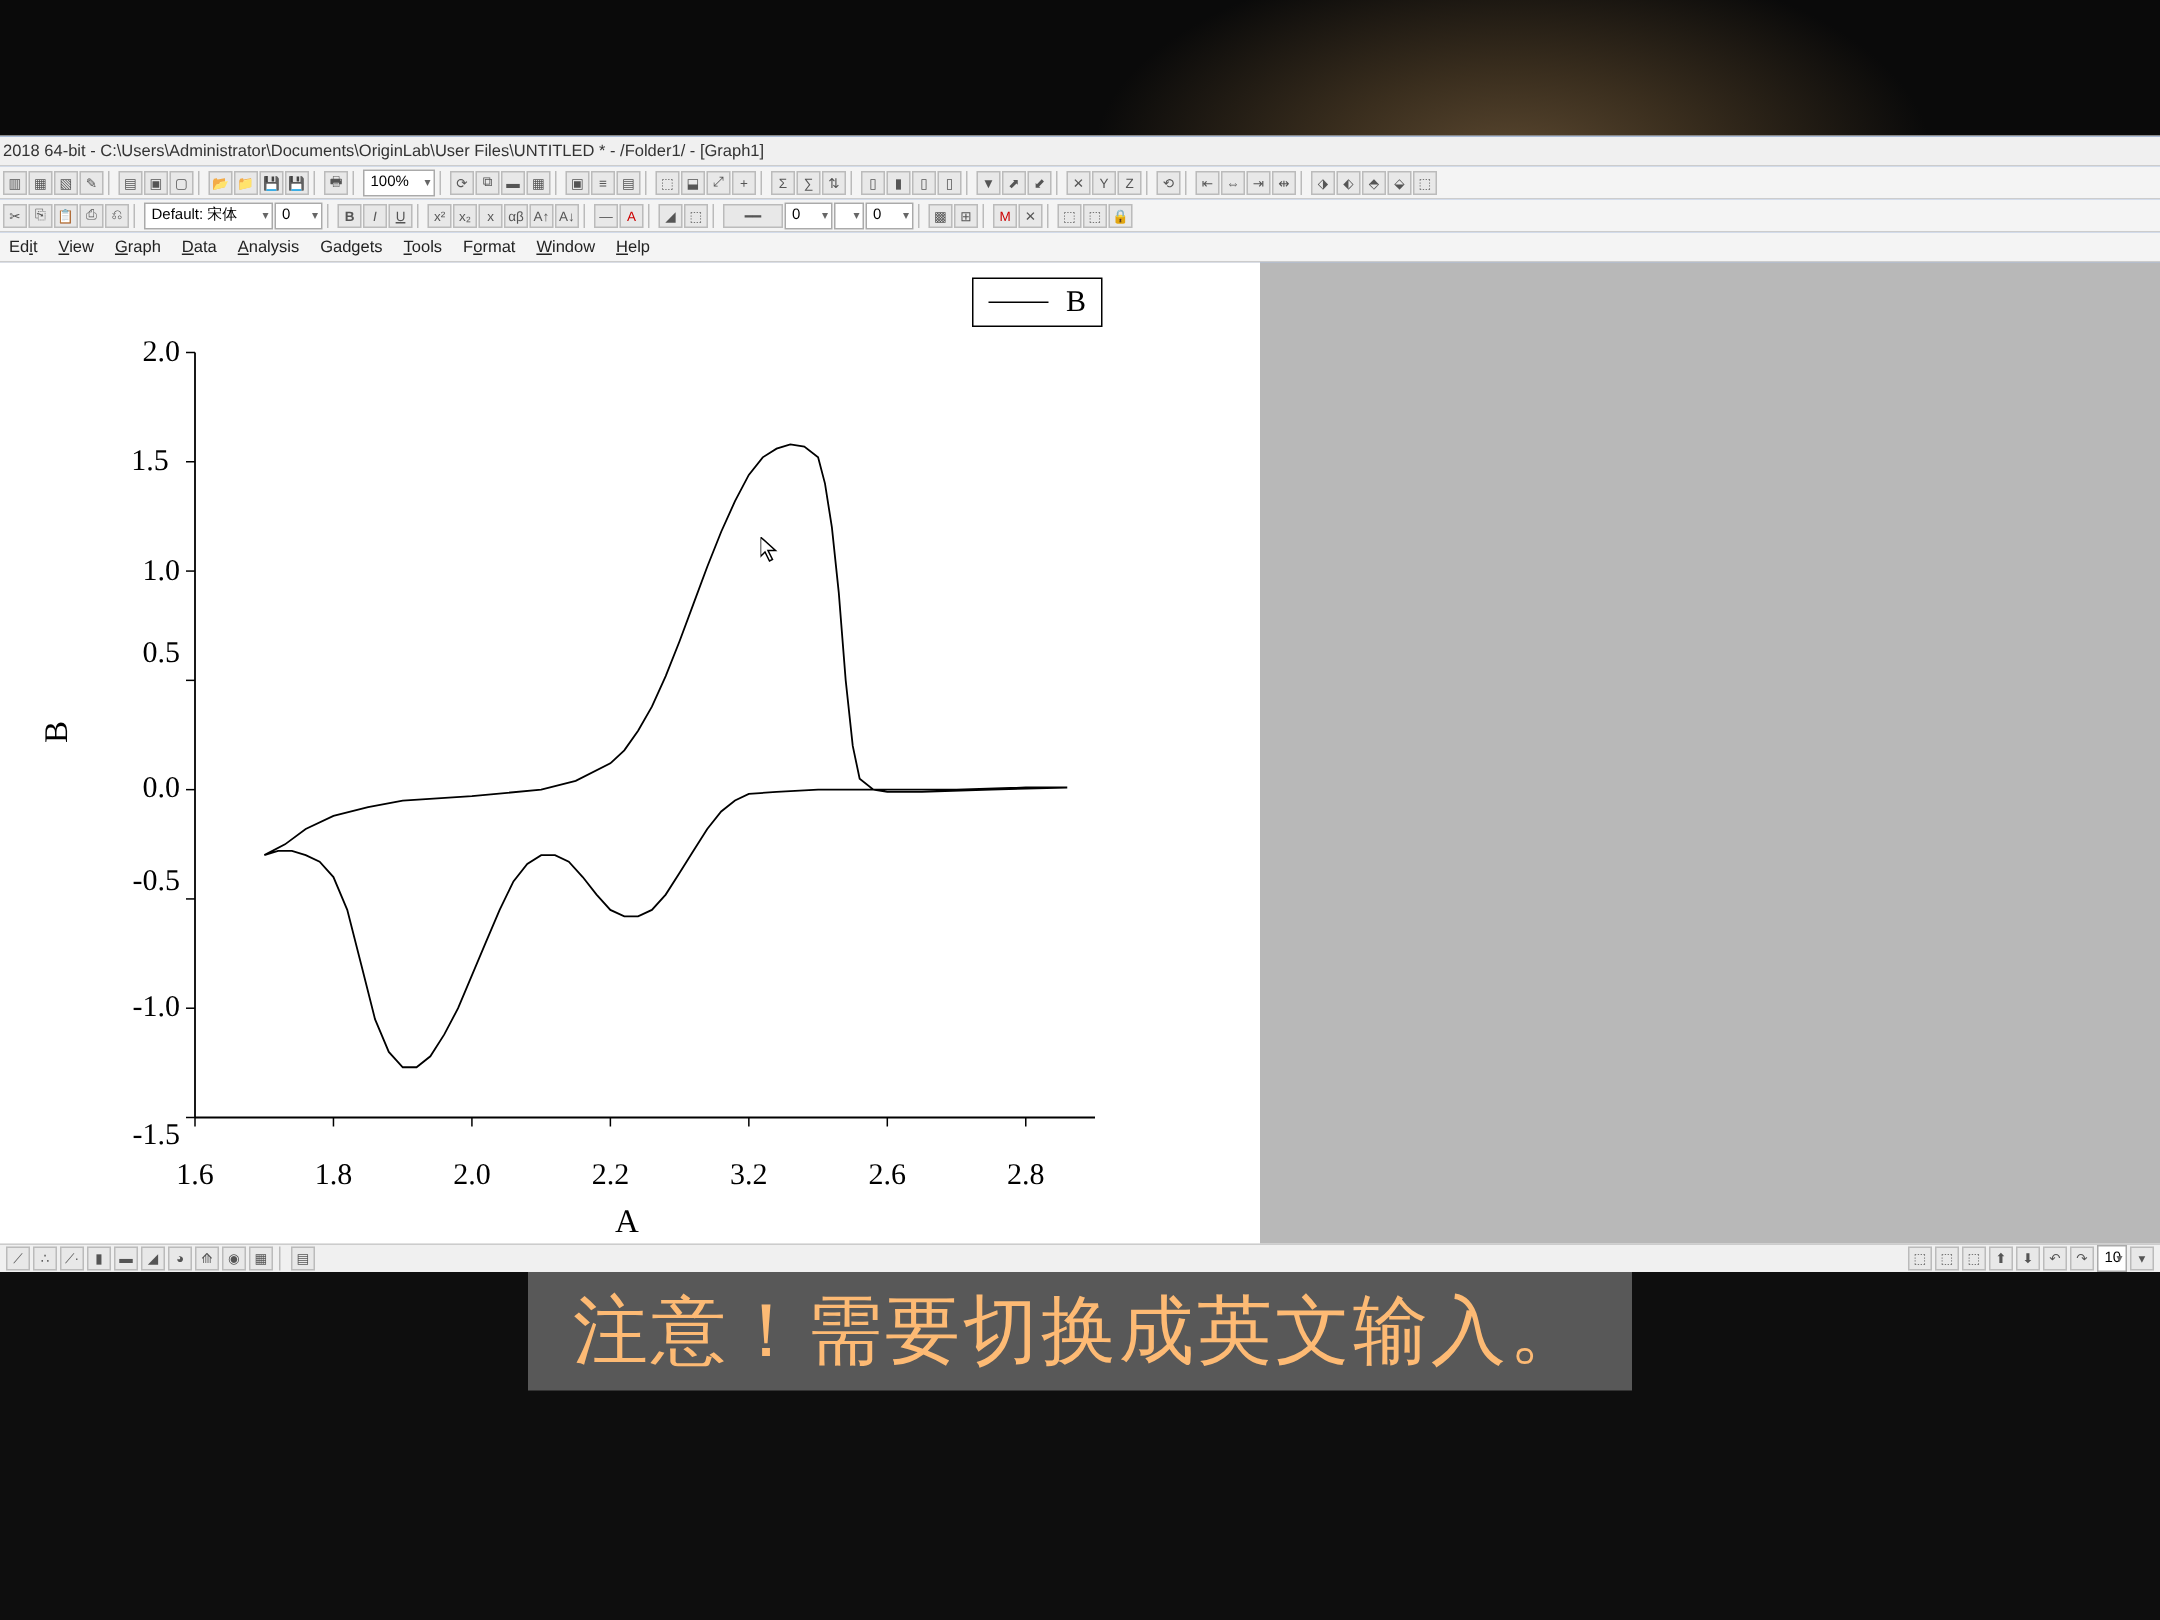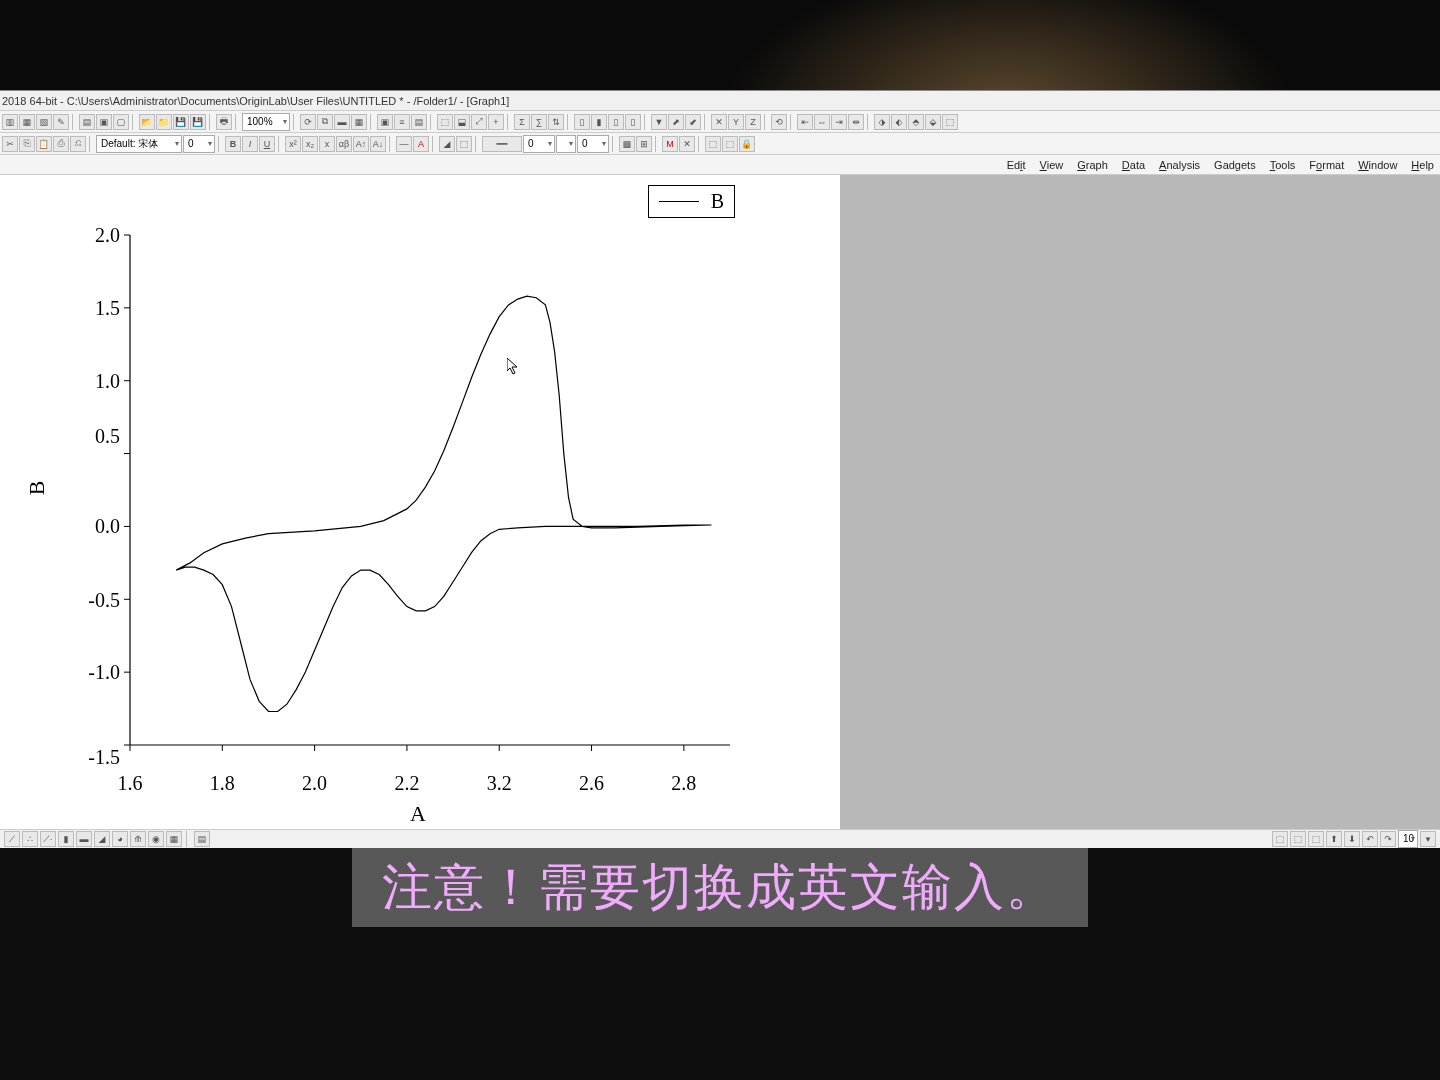--- a/index.html
+++ b/index.html
@@ -33,21 +33,21 @@
   }
   .tsep { width:4px; height:16px; border-left:1px solid #bbb; margin:0 2px; flex-shrink:0;}
   .tcombo {
     height:18px; background:#fff; border:1px solid #aaa; font-size:10px;
     padding:0 14px 0 4px; line-height:16px; position:relative; flex-shrink:0;
   }
   .tcombo::after { content:"▾"; position:absolute; right:2px; top:0; font-size:8px; color:#666;}
   .menubar {
     height:20px; background:#f4f4f4; border-bottom:1px solid #ccc;
     display:flex; align-items:center; gap:14px; padding:0 6px;
-    font-size:11px; color:#222;justify-content:flex-end;
+    font-size:11px; color:#222;
   }
   .menubar span { cursor:default; }
   .menubar u { text-decoration:underline; }
 
   .workspace {
     position:absolute; top:84px; left:0; right:0; bottom:0;
     background:#b8b8b8; display:flex;
   }
   .graph-win {
     background:#fff; width:840px; height:100%; position:relative;
@@ -96,21 +96,21 @@
   }
   .statusbar span { padding:0 4px; }
 
   
   .subtitle {
     position:absolute; top:848px; left:0; right:0; height:232px;
     background:#0e0e0e; display:flex; align-items:flex-start; justify-content:center;
   }
   .subtitle-box {
     margin-top:0px; background:rgba(150,150,150,0.55);
-    padding:6px 30px; font-size:50px; color:#f0abfc;
+    padding:6px 30px; font-size:50px; color:#fdba74;
     font-family:"Microsoft YaHei","SimHei",sans-serif;
     letter-spacing:2px;
   }
 </style>
 </head>
 <body>
 
 <div class="wallpaper-top"></div>
 
 <div class="app-window">
@@ -250,25 +250,25 @@
 
         <div class="legend-box">
           <div class="legend-line"></div>
           <span>B</span>
         </div>
 
         
         <div id="ytick-container">
             <div class="tick-y" style="top: 562px;">-1.5</div>
             <div class="tick-y" style="top: 477.143px;">-1.0</div>
-            <div class="tick-y" style="top: 405px;">-0.5</div>
+            <div class="tick-y" style="top: 393px;">-0.5</div>
             <div class="tick-y" style="top: 331.429px; text-align: right;">0.0</div>
             <div class="tick-y" style="top: 241px;">0.5</div>
             <div class="tick-y" style="top: 185.714px;">1.0</div>
-            <div class="tick-y" style="top: 112.857px;">1.5</div>
+            <div class="tick-y" style="top: 112.857px; text-align: center;">1.5</div>
             <div class="tick-y" style="top: 40px;">2.0</div>
           </div>
         
         <div id="xtick-container">
             <div class="tick-x" style="left: 100px;">1.6</div>
             <div class="tick-x" style="left: 192.308px;">1.8</div>
             <div class="tick-x" style="left: 284.615px;">2.0</div>
             <div class="tick-x" style="left: 376.923px;">2.2</div>
             <div class="tick-x" style="left: 469.231px;">3.2</div>
             <div class="tick-x" style="left: 561.538px;">2.6</div>

